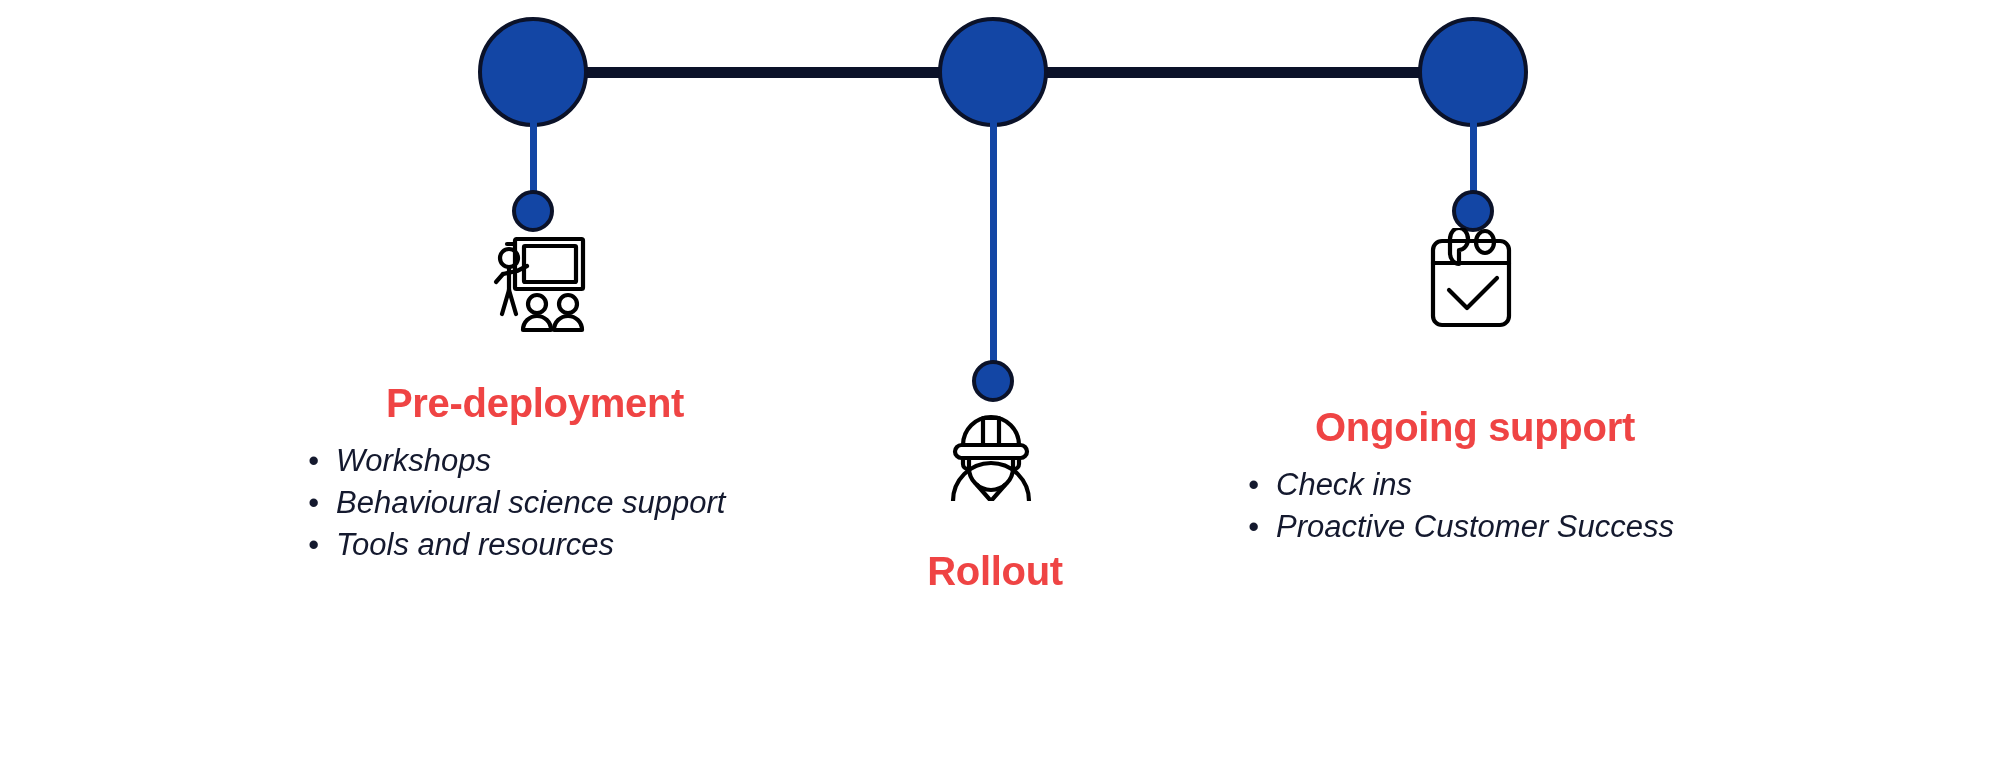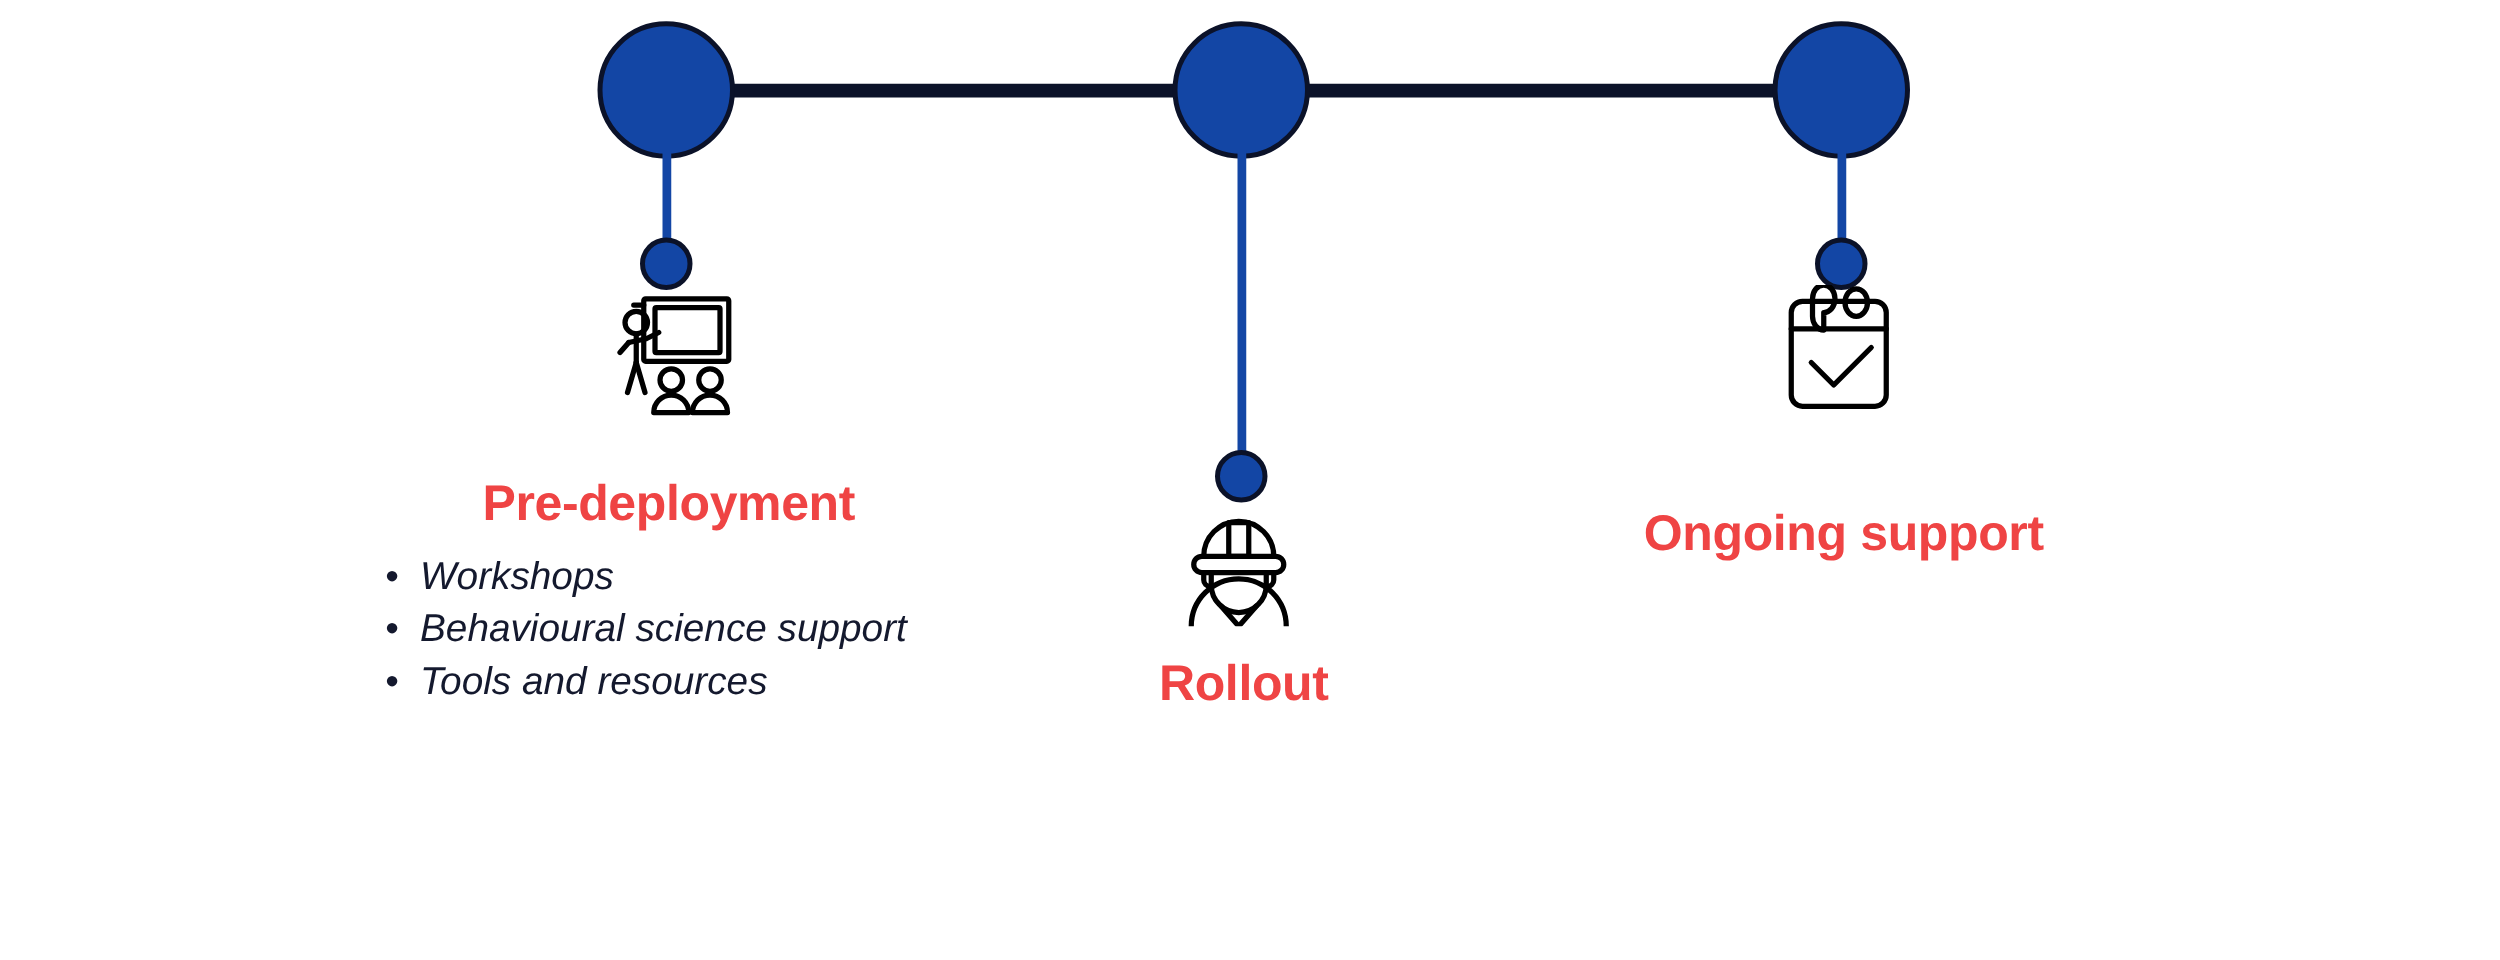--- a/index.html
+++ b/index.html
@@ -167,21 +167,21 @@
       <path d="M74 53 v6 a5 5 0 0 1 -5 5"></path>
 
       <path d="M24 53 v10 a22 22 0 0 0 44 0 V53"></path>
 
       <path d="M8 96 a38 38 0 0 1 76 0"></path>
 
       <path d="M32 80 L46 96 L60 80"></path>
     </svg>
   </div>
 
-  <div class="stage" style="left:760px; top:524px; width:470px;">
+  <div class="stage" style="left:760px; top:548px; width:470px;">
     <div class="stage-title">Rollout</div>
   </div>
 
   <div class="node big" style="left:1418px;"></div>
   <div class="stem" style="left:1470px; top:120px; height:80px;"></div>
   <div class="node small" style="left:1452px; top:190px;"></div>
 
   <div class="icon-wrap" style="left:1425px; top:228px;">
     <svg width="92" height="100" viewBox="0 0 92 100" fill="none" stroke="#000000" stroke-width="4.2" stroke-linecap="round" stroke-linejoin="round">
 
@@ -192,15 +192,19 @@
       <rect x="8" y="13" width="76" height="84" rx="9"></rect>
 
       <path d="M8 35 H84"></path>
 
       <path d="M24 62 L42 80 L72 50"></path>
     </svg>
   </div>
 
   <div class="stage" style="left:1240px; top:404px; width:470px;">
     <div class="stage-title">Ongoing support</div>
+    <ul class="bullets">
+      <li>Check ins</li>
+      <li>Proactive Customer Success</li>
+    </ul>
   </div>
 
 </div>
 
 </body></html>

